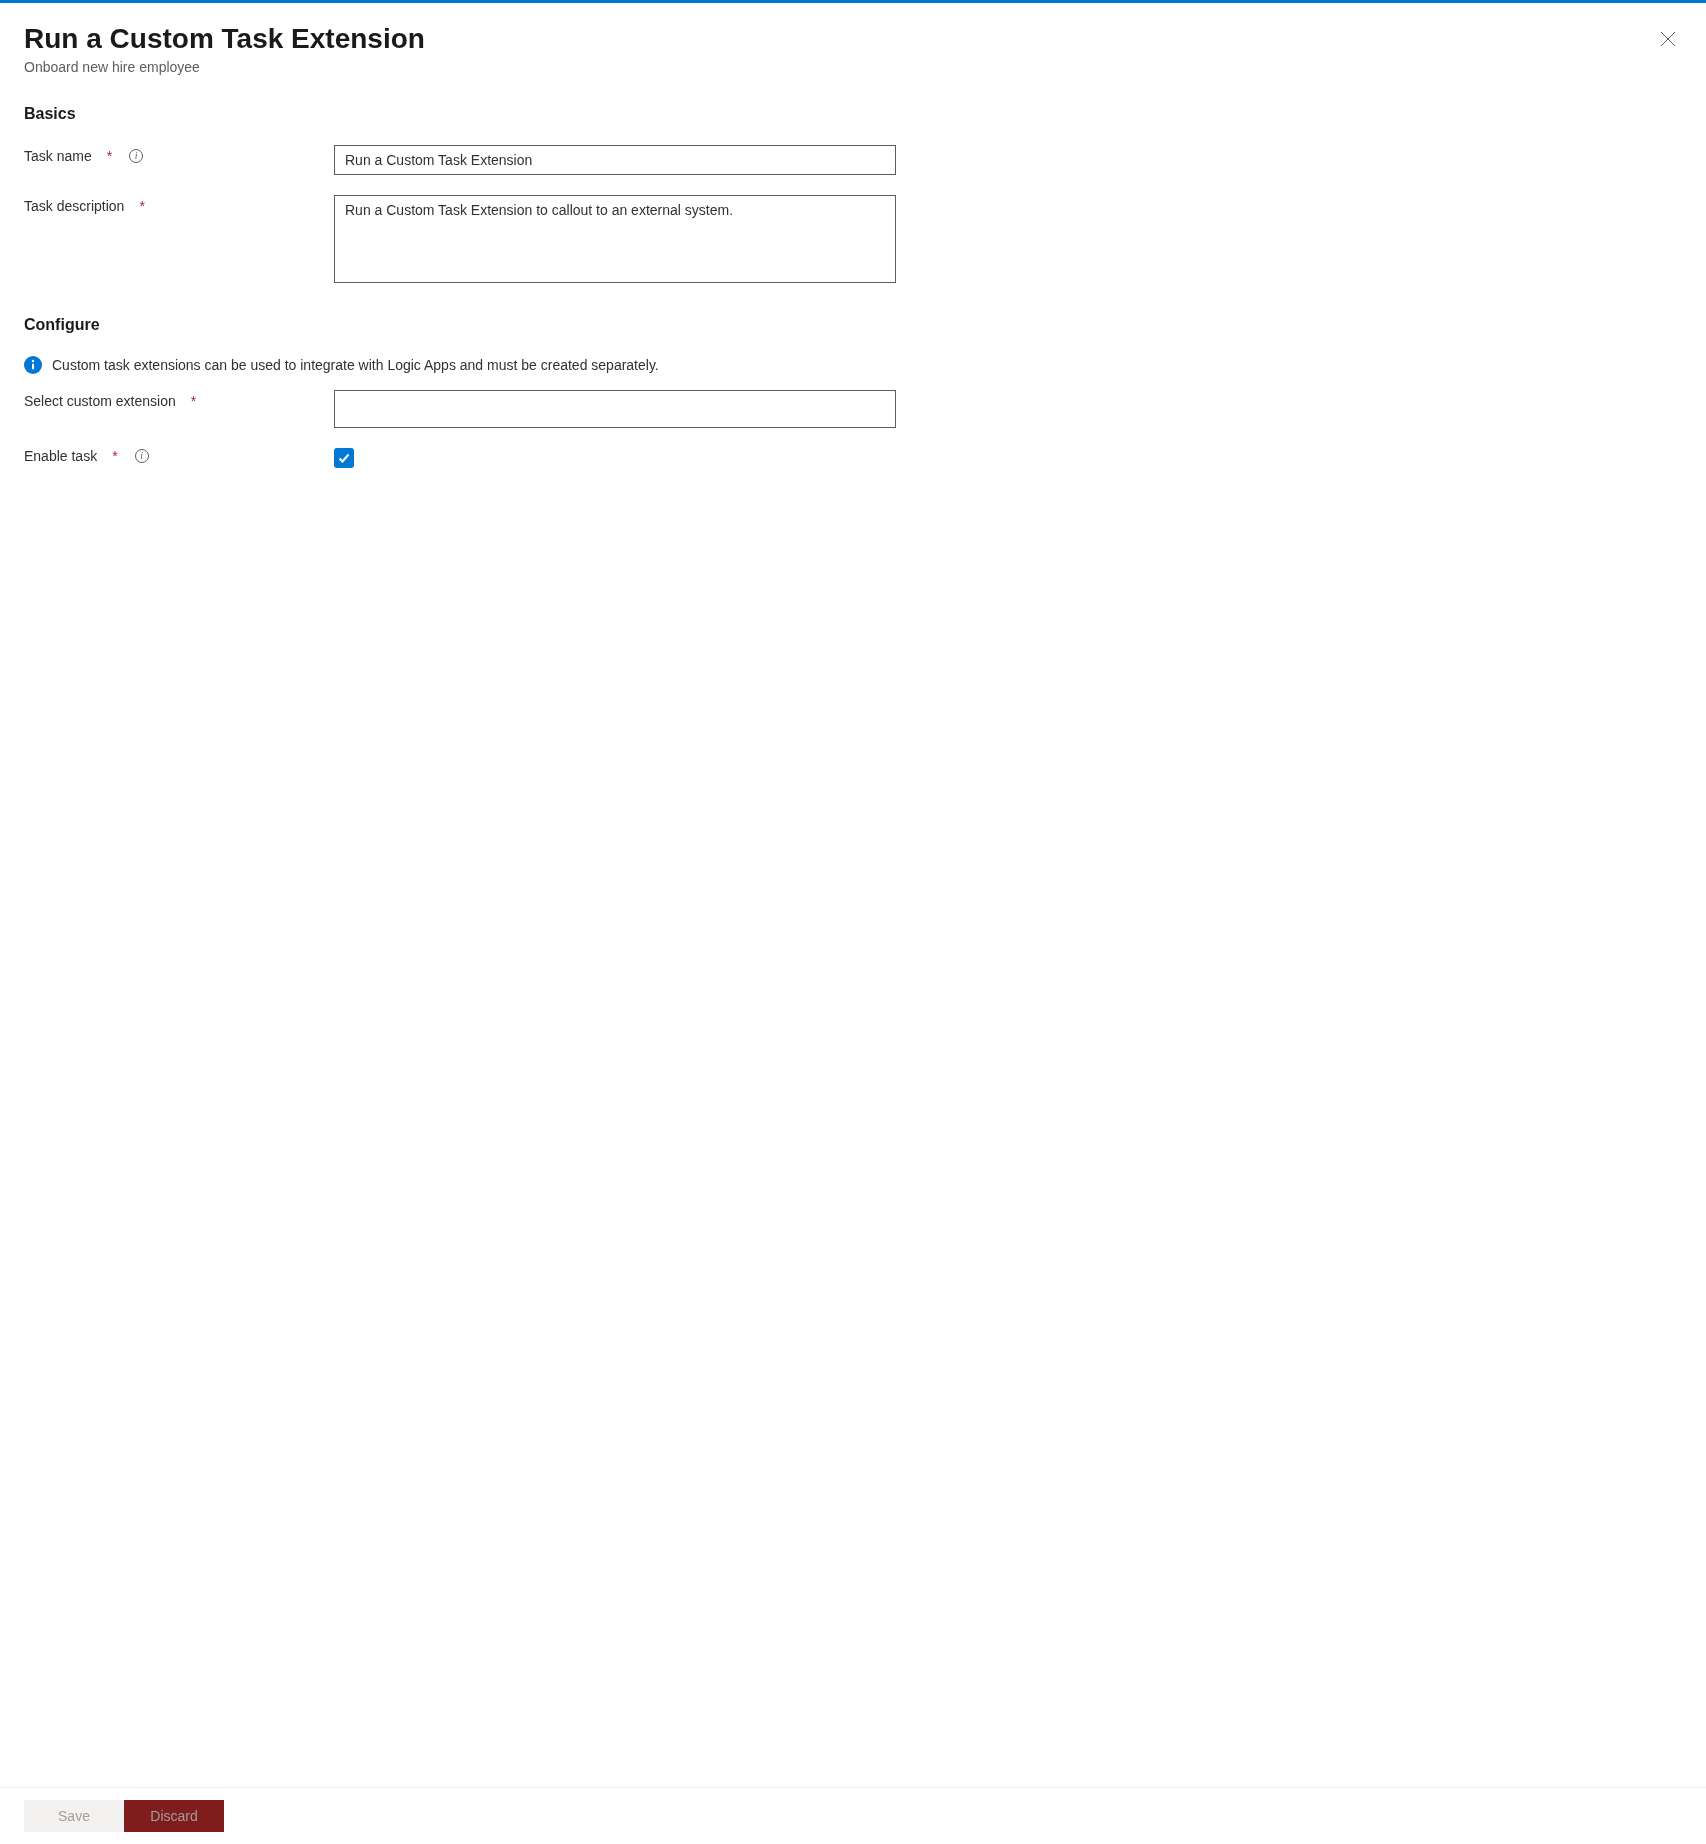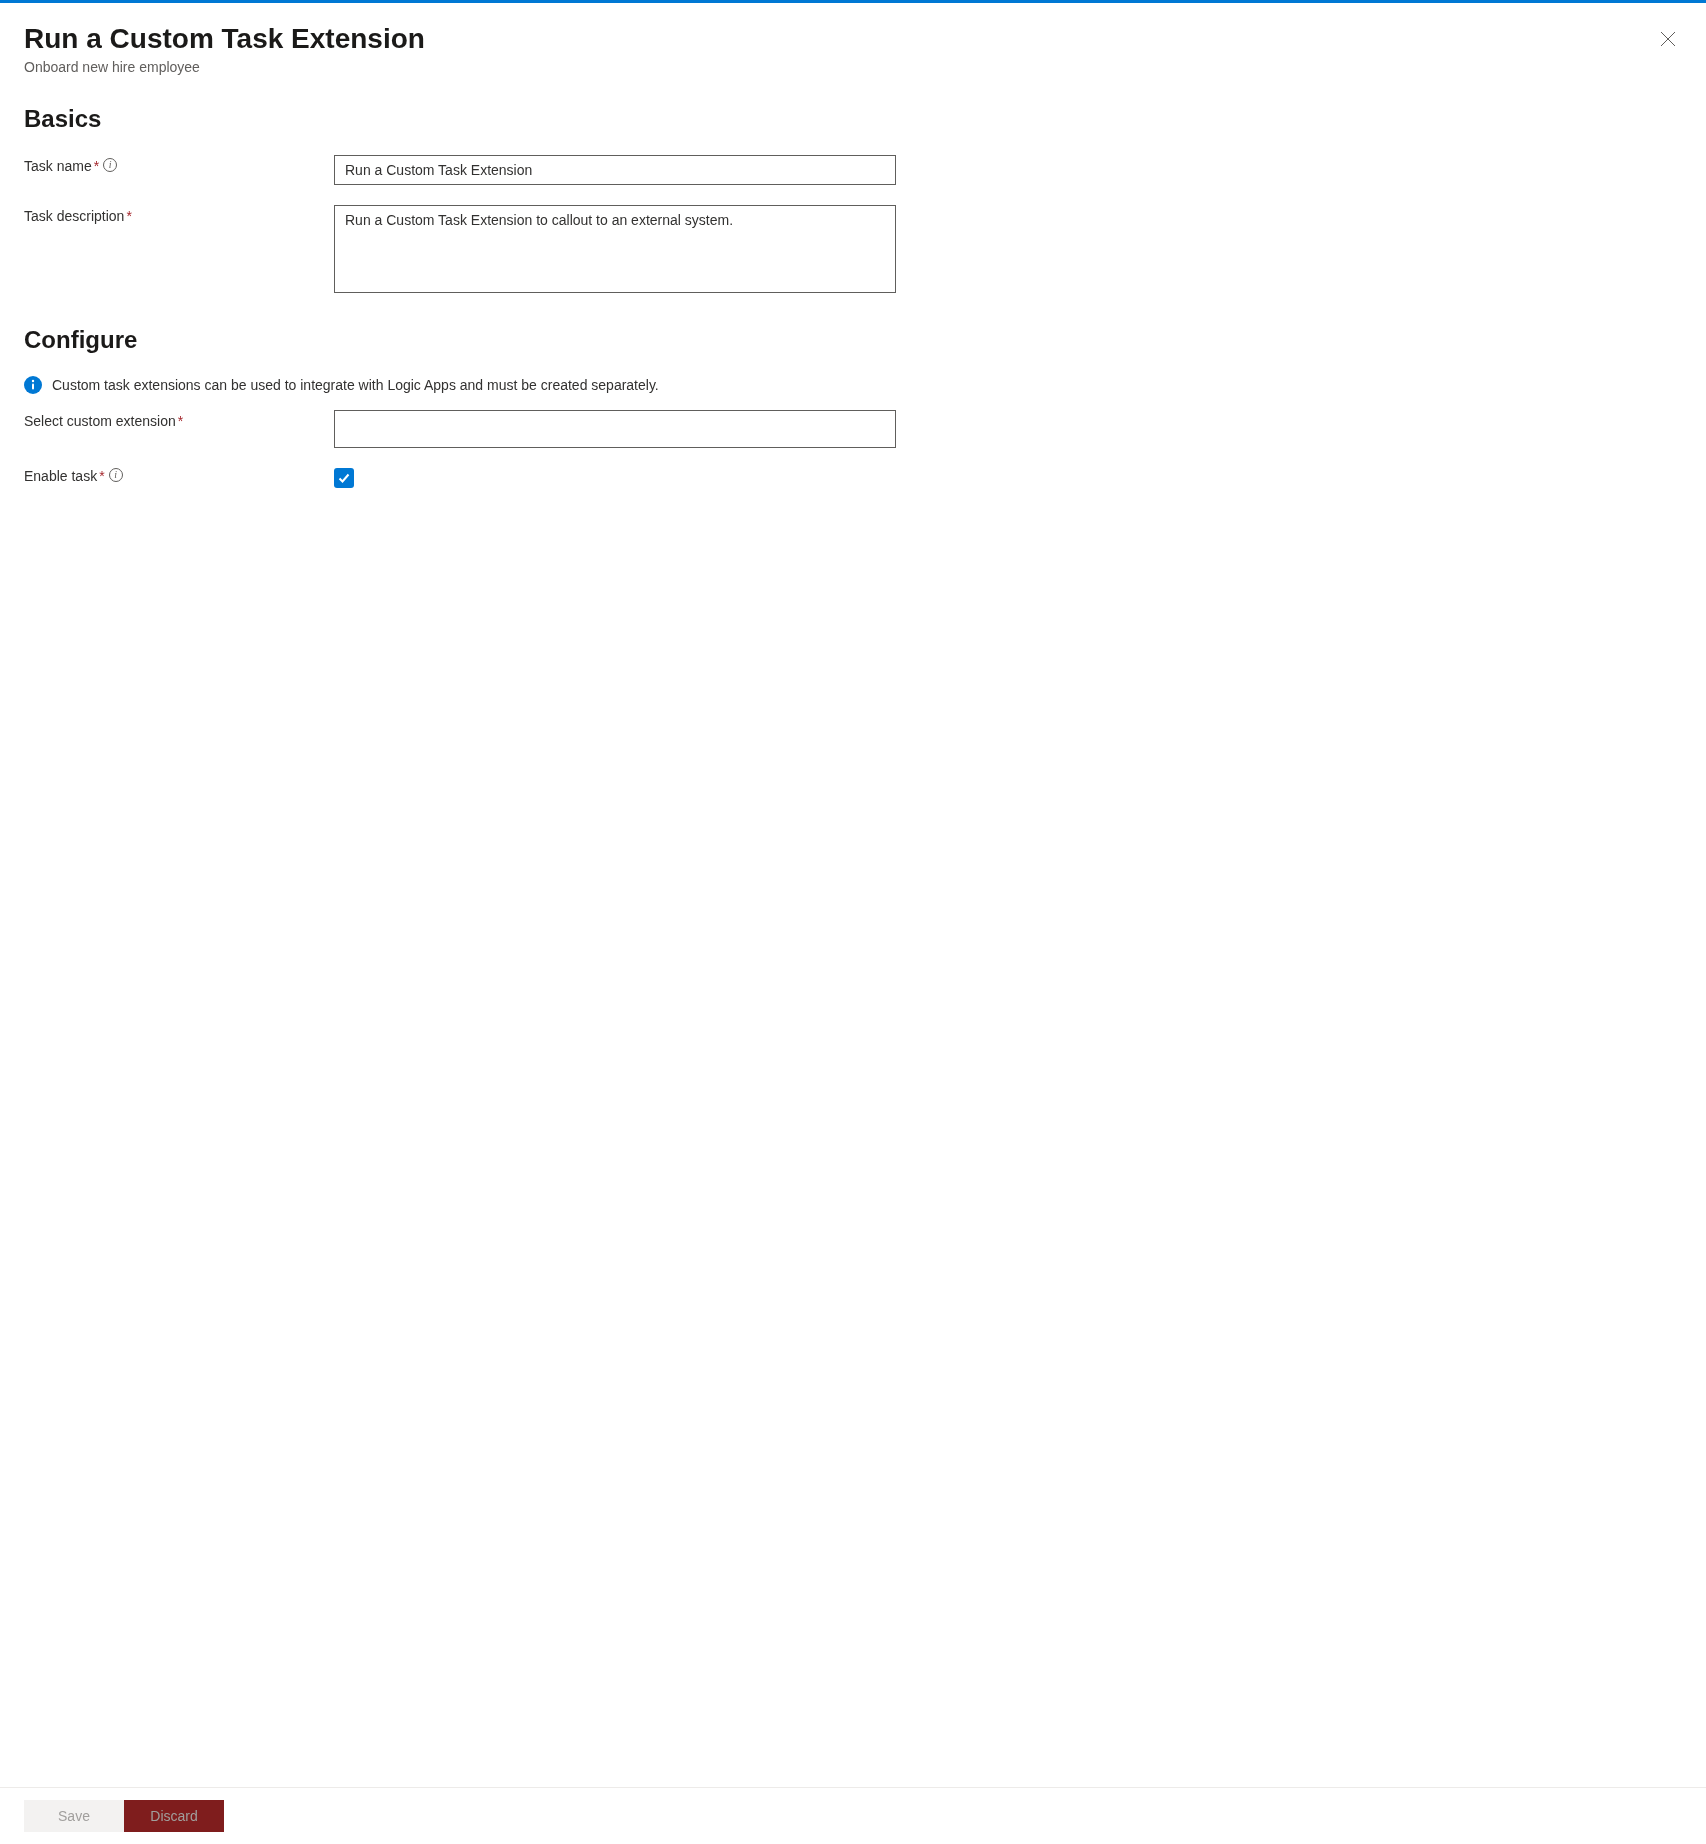--- a/index.html
+++ b/index.html
@@ -44,40 +44,40 @@
       cursor: pointer;
       padding: 6px;
       color: #605e5c;
       margin-top: 4px;
     }
     .close-btn svg {
       width: 16px;
       height: 16px;
     }
     .section-heading {
-      font-size: 24px;
+      font-size: 16px;
       font-weight: 600;
       color: #1b1a19;
       margin-top: 30px;
       margin-bottom: 22px;
     }
     .form-row {
       display: flex;
       align-items: flex-start;
       margin-bottom: 20px;
     }
     .label-col {
       width: 310px;
       flex-shrink: 0;
       padding-top: 3px;
       font-size: 14px;
       color: #323130;
       display: flex;
-      align-items: flex-start;
-      gap: 0;
+      align-items: center;
+      gap: 13px;
     }
     .required {
       color: #a4262c;
       margin-left: 2px;
     }
     .info-icon {
       display: inline-flex;
       align-items: center;
       justify-content: center;
       width: 14px;

